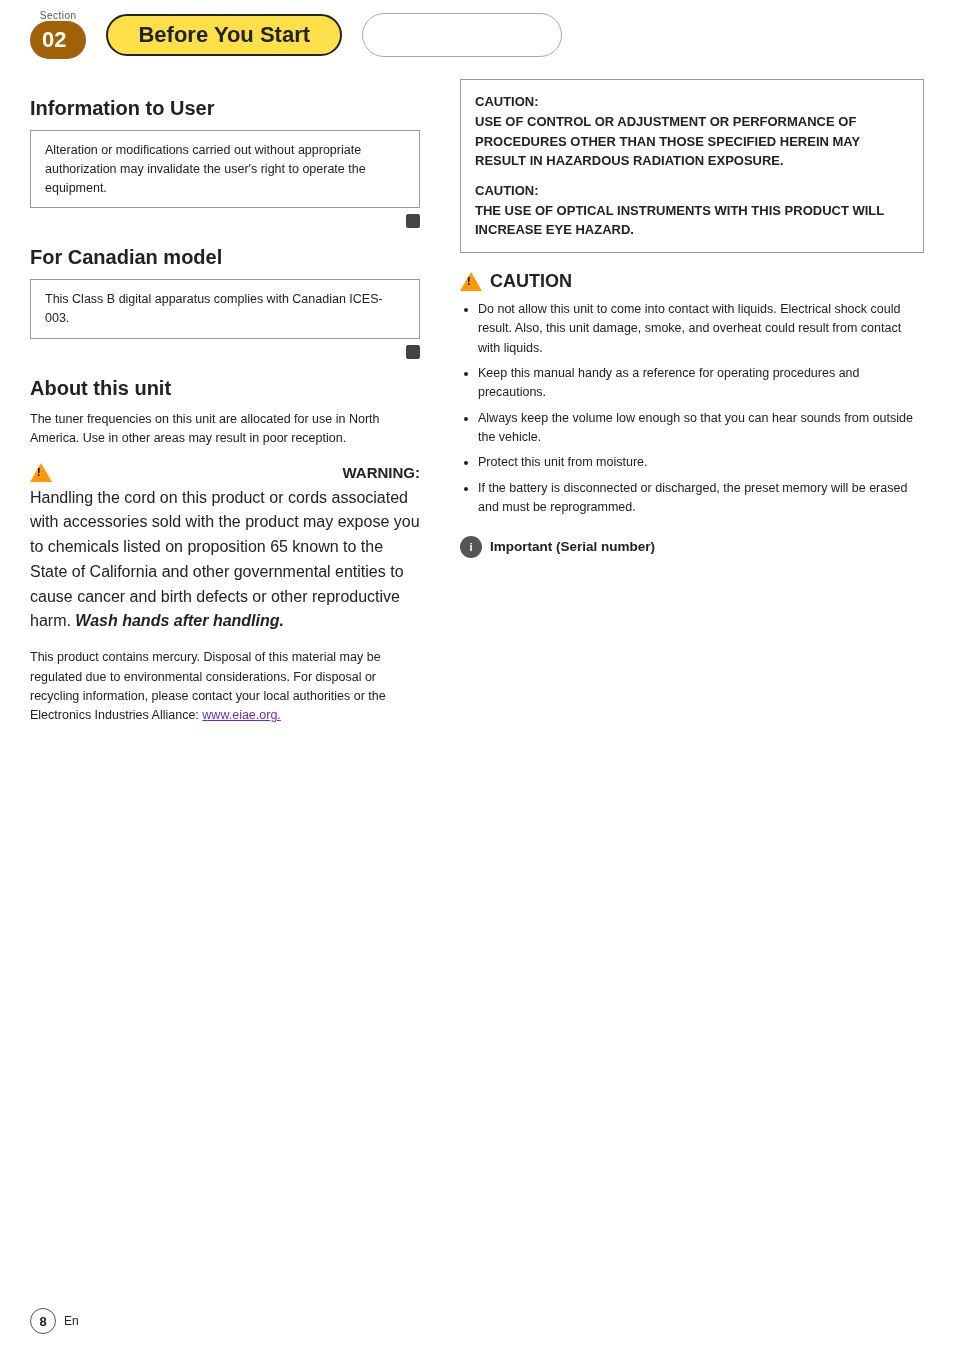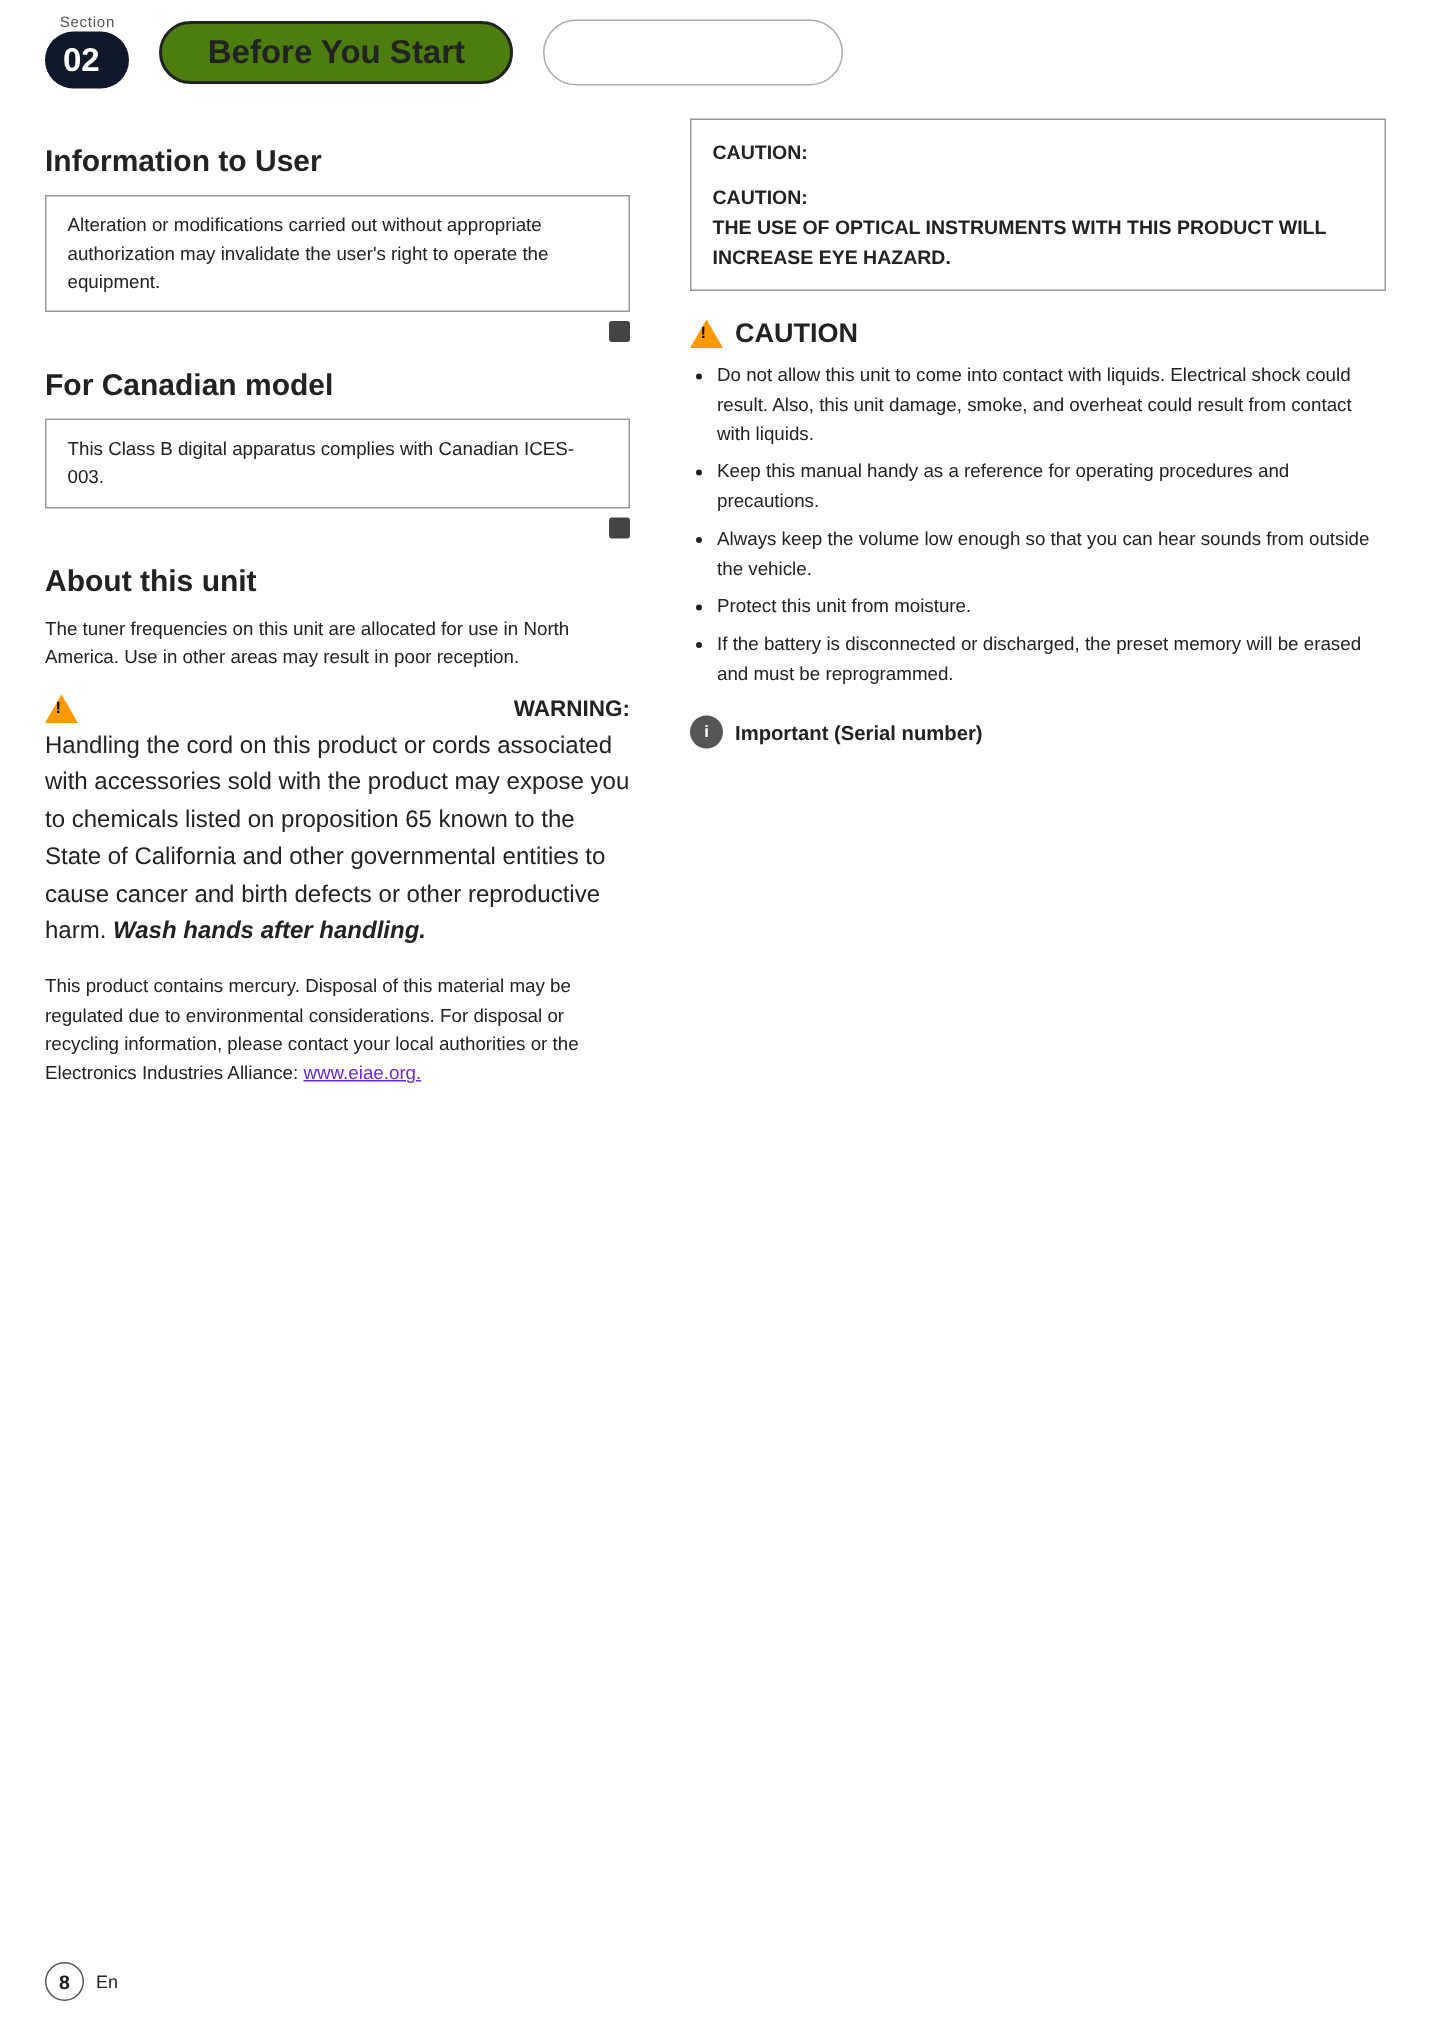--- a/index.html
+++ b/index.html
@@ -26,33 +26,33 @@
       align-items: center;
     }
     .section-label {
       font-size: 10px;
       color: #555;
       letter-spacing: 0.5px;
     }
     .section-pill {
       display: flex;
       align-items: center;
-      background: #0f172a;
+      background: #a16207;
       border-radius: 25px;
       padding: 6px 20px 6px 12px;
       gap: 10px;
     }
     .section-num {
       color: #fff;
       font-size: 22px;
       font-weight: bold;
     }
     .section-title-pill {
       color: #222;
-      background: #4d7c0f;
+      background: #fde047;
       border: 2px solid #222;
       border-radius: 25px;
       padding: 6px 30px;
       font-size: 22px;
       font-weight: bold;
     }
     .header-right-pill {
       border: 1.5px solid #aaa;
       border-radius: 25px;
       padding: 6px 40px;
@@ -318,20 +318,21 @@
     <div class="mercury-text">
       <span>This product contains mercury. Disposal of this material may be regulated due to environmental considerations. For disposal or recycling information, please contact your local authorities or the Electronics Industries Alliance:</span>
       <span class="link-text">www.eiae.org.</span>
     </div>
   </div>
 
   <div class="right-col">
 
     <div class="caution-bordered-box">
       <div class="caution-label">CAUTION:</div>
+      <div class="caution-body">USE OF CONTROL OR ADJUSTMENT OR PERFORMANCE OF PROCEDURES OTHER THAN THOSE SPECIFIED HEREIN MAY RESULT IN HAZARDOUS RADIATION EXPOSURE.</div>
       <div class="caution-section">
         <div class="caution-label">CAUTION:</div>
         <div class="caution-body">THE USE OF OPTICAL INSTRUMENTS WITH THIS PRODUCT WILL INCREASE EYE HAZARD.</div>
       </div>
     </div>
 
     <div class="caution-block">
       <div class="caution-header">
         <span class="warning-triangle"></span>
         <span>CAUTION</span>

